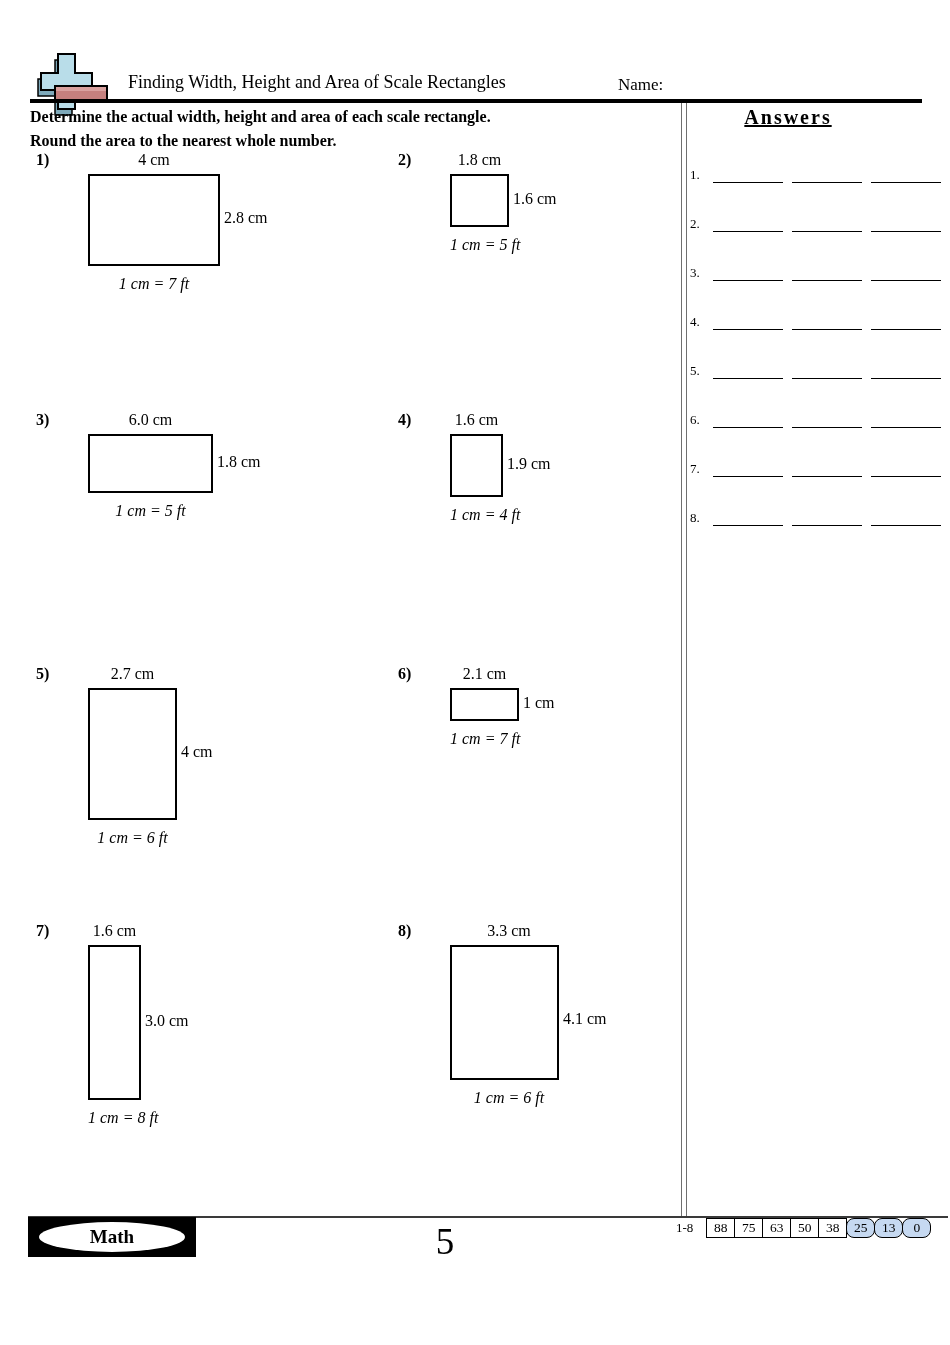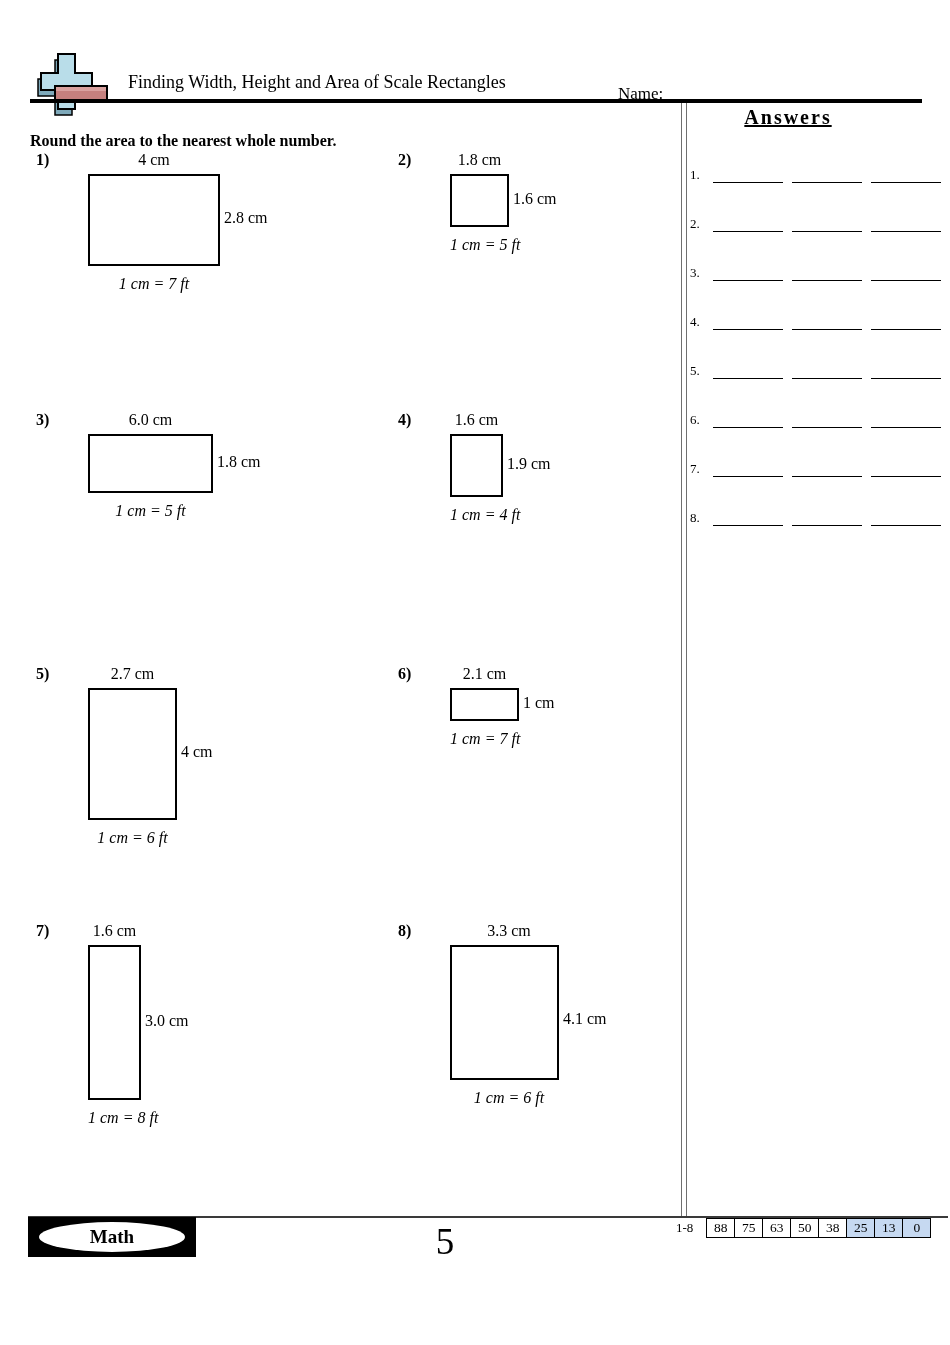--- a/index.html
+++ b/index.html
@@ -6,21 +6,21 @@
   html,body { background:#ffffff; }
   body {
     width:950px; height:1345px; position:relative; overflow:hidden;
     font-family:"Liberation Serif", serif; color:#000;
   }
   .page { position:absolute; inset:0; }
 
   
   .logo { position:absolute; left:30px; top:52px; width:78px; height:64px; }
   .page-title { position:absolute; left:128px; top:72px; font-size:18px; white-space:nowrap; }
-  .name-label { position:absolute; left:618px; top:75px; font-size:17px;margin-top:9px; }
+  .name-label { position:absolute; left:618px; top:75px; font-size:17px; }
   .header-rule { position:absolute; left:30px; top:99px; width:892px; height:4px; background:#000; }
 
   
   .instr { position:absolute; left:30px; font-weight:bold; font-size:16px; white-space:nowrap; }
   .instr-1 { top:108px; }
   .instr-2 { top:132px; }
 
   
   .divider {
     position:absolute; left:681px; top:103px; height:1113px; width:6px;
@@ -57,21 +57,21 @@
   .brand-text { font-weight:bold; font-size:19px; line-height:22px; }
   .page-number { position:absolute; left:420px; top:1220px; width:50px; text-align:center; font-size:37px; }
   .grade { position:absolute; left:676px; top:1218px; display:flex; align-items:center; }
   .grade-label { font-size:13px; margin-right:13px; line-height:20px; }
   .grade-cells { display:flex; }
   .grade-cell {
     width:29px; height:20px; border:1px solid #000; margin-left:-1px;
     display:flex; align-items:center; justify-content:center; font-size:13.5px; background:#fff;
   }
   .grade-cell:first-child { margin-left:0; }
-  .grade-cell.hl { background:#c6d9f1; }
+  .grade-cell.hl { background:#c6d9f1;border-radius:8px; }
 </style>
 </head>
 <body>
 
 <div class="page">
 
   <div class="logo">
     <svg width="78" height="64" viewBox="0 0 78 64">
 
       <path d="M11,24 h17 v-19 h17 v19 h17 v17 h-17 v19 h-17 v-19 h-17 z" fill="#7ea9ba" stroke="#000" stroke-width="1.5" transform="translate(-3,3)"></path>
@@ -79,20 +79,21 @@
       <path d="M11,21 h17 v-19 h17 v19 h17 v17 h-17 v19 h-17 v-19 h-17 z" fill="#b9dde9" stroke="#000" stroke-width="2"></path>
 
       <rect x="25" y="34" width="52" height="14" fill="#c5807e" stroke="#000" stroke-width="2"></rect>
       <rect x="26" y="35" width="50" height="4" fill="#d9a19f"></rect>
     </svg>
   </div>
   <div class="page-title">Finding Width, Height and Area of Scale Rectangles</div>
   <div class="name-label">Name:</div>
   <div class="header-rule"></div>
 
+  <div class="instr instr-1">Determine the actual width, height and area of each scale rectangle.</div>
   <div class="instr instr-2">Round the area to the nearest whole number.</div>
 
   <div class="divider"></div>
   <div class="answers-title">Answers</div>
   <div id="answers-list">
       <div class="answer-row" style="top: 167px;">
         <span class="answer-num">1.</span>
         <span class="answer-blank"></span>
         <span class="answer-blank"></span>
         <span class="answer-blank"></span>

